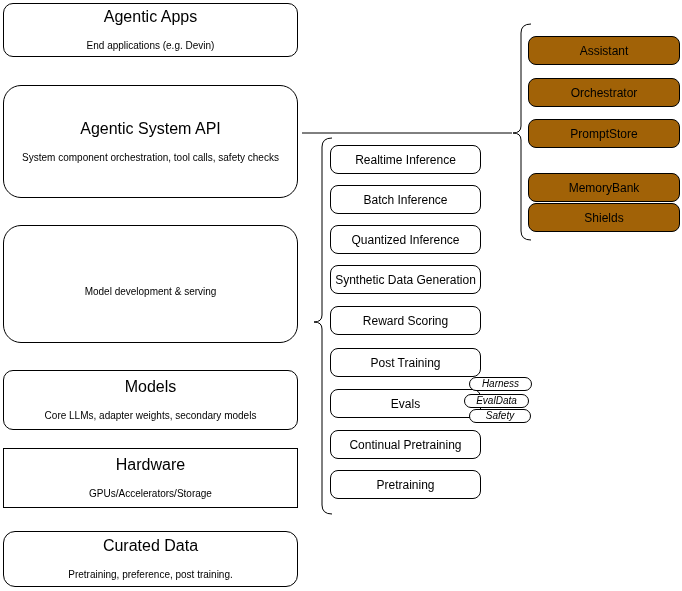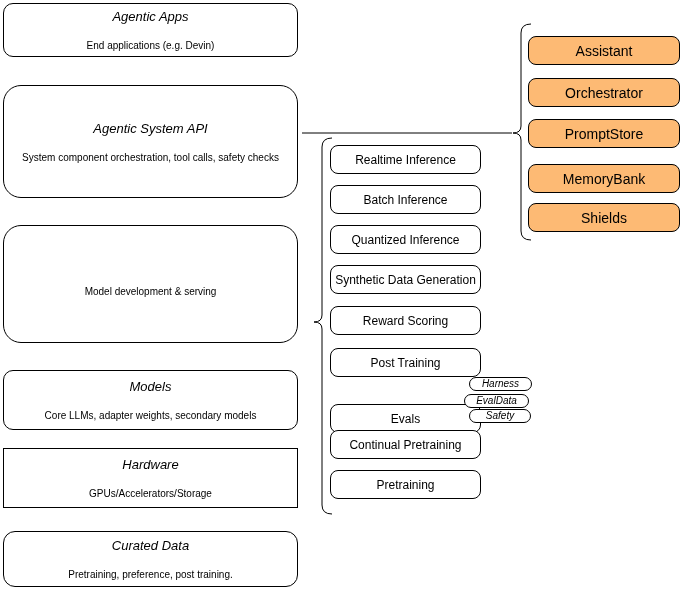--- a/index.html
+++ b/index.html
@@ -14,37 +14,37 @@
   .overlay{position:absolute;left:0;top:0;width:682px;height:591px;pointer-events:none;}
   .overlay path{fill:none;stroke:#000;stroke-width:1;}
 
   
   .lbox{
     position:absolute;left:3px;width:295px;
     border:1px solid #000;background:#fff;
     display:flex;flex-direction:column;justify-content:center;align-items:center;
     text-align:center;box-sizing:border-box;
   }
-  .ltitle{font-size:13px;line-height:17px;font-style:italic;}
+  .ltitle{font-size:16px;line-height:17px;}
   .lsub{font-size:10px;line-height:13px;margin-top:14px;padding:0 8px;}
 
   
   .mbox{
     position:absolute;left:330px;width:151px;height:29px;
     border:1px solid #000;border-radius:8px;background:#fff;
     display:flex;justify-content:center;align-items:center;
     font-size:12px;text-align:left;box-sizing:border-box;
   }
 
   
   .rbox{
     position:absolute;left:528px;width:152px;height:29px;
-    border:1px solid #000;border-radius:8px;background:#fdba74;
+    border:1px solid #000;border-radius:8px;background:#a16207;
     display:flex;justify-content:center;align-items:center;
-    font-size:14px;text-align:center;box-sizing:border-box;
+    font-size:12px;text-align:center;box-sizing:border-box;
   }
 
   
   .tag{
     position:absolute;height:14px;
     border:1px solid #000;border-radius:999px;background:#fff;
     display:flex;justify-content:center;align-items:center;
     font-size:10px;line-height:12px;box-sizing:border-box;z-index:3;font-style:italic;
   }
 </style>
@@ -99,21 +99,21 @@
   </div>
   <div class="mbox" style="top:265px">
     <span>Synthetic Data Generation</span>
   </div>
   <div class="mbox" style="top:306px">
     <span>Reward Scoring</span>
   </div>
   <div class="mbox" style="top:348px">
     <span>Post Training</span>
   </div>
-  <div class="mbox" style="top:404px">
+  <div class="mbox" style="top:389px">
     <span>Evals</span>
   </div>
   <div class="mbox" style="top:430px">
     <span>Continual Pretraining</span>
   </div>
   <div class="mbox" style="top:470px">
     <span>Pretraining</span>
   </div>
 
   <div class="tag" style="left:469px;top:377px;width:63px">
@@ -128,20 +128,20 @@
 
   <div class="rbox" style="top:36px">
     <span>Assistant</span>
   </div>
   <div class="rbox" style="top:78px">
     <span>Orchestrator</span>
   </div>
   <div class="rbox" style="top:119px">
     <span>PromptStore</span>
   </div>
-  <div class="rbox" style="top:164px">
+  <div class="rbox" style="top:173px">
     <span>MemoryBank</span>
   </div>
   <div class="rbox" style="top:203px">
     <span>Shields</span>
   </div>
 
 </div>
 
 </body></html>

